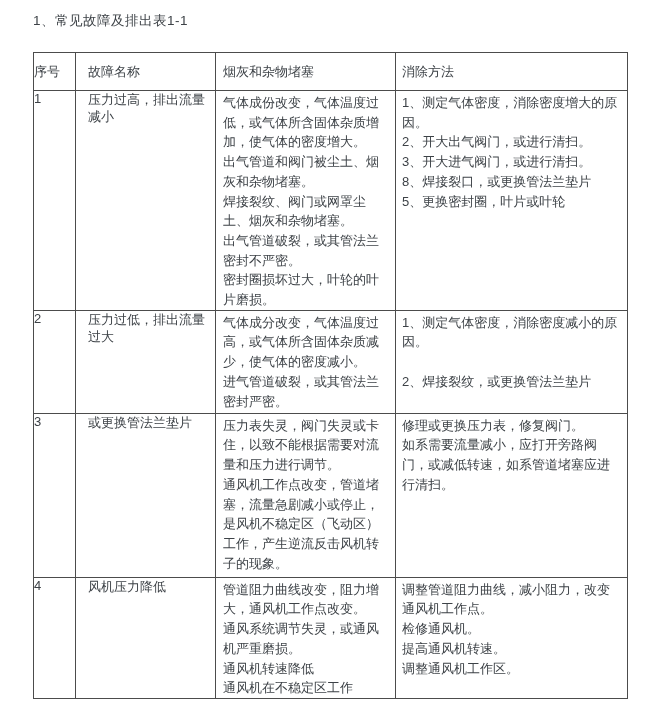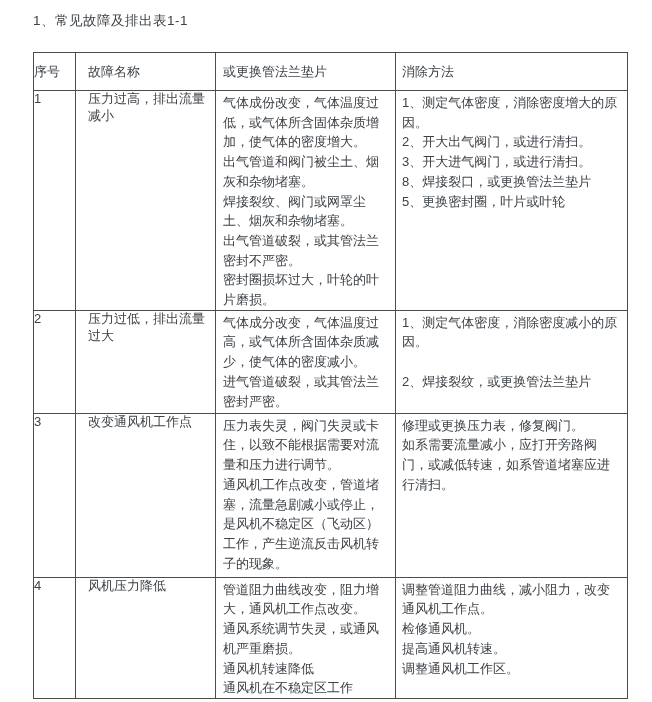--- a/index.html
+++ b/index.html
@@ -49,21 +49,21 @@
     font-size: 13px;
     font-weight: normal;
     color: var(--text-color);
     vertical-align: top;
     text-align: left;
     overflow: hidden;
   }
   tr.hdr-row { height: 38px; }
   tr.hdr-row th { vertical-align: middle; margin-top: 22px; }
   th.h-num { text-align: center; }
-  th.h-name, td.cell-name { padding-left: 12px; padding-right: 9px; font-family: Liberation Mono, monospace; }
+  th.h-name, td.cell-name { padding-left: 12px; padding-right: 9px; }
   th.h-cause { padding-left: 7px; }
   th.h-sol { padding-left: 6px; }
 
   td.cell-num {
     text-align: center;
     vertical-align: middle;
   }
   td.cell-name {
     vertical-align: middle;
     text-align: justify;
@@ -97,21 +97,21 @@
     <colgroup>
       <col class="c-num">
         <col class="c-name">
         <col class="c-cause">
         <col class="c-sol">
     </colgroup>
     <thead>
       <tr class="hdr-row">
         <th class="h-num">序号</th>
         <th class="h-name">故障名称</th>
-        <th class="h-cause">或更换管法兰垫片</th>
+        <th class="h-cause">烟灰和杂物堵塞</th>
         <th class="h-sol">消除方法</th>
       </tr>
     </thead>
     <tbody>
       <tr class="row-1">
         <td class="cell-num">1</td>
         <td class="cell-name">压力过高，排出流量减小</td>
         <td class="cell-cause">气体成份改变，气体温度过低，或气体所含固体杂质增加，使气体的密度增大。
 出气管道和阀门被尘土、烟灰和杂物堵塞。
 焊接裂纹、阀门或网罩尘土、烟灰和杂物堵塞。
@@ -127,21 +127,21 @@
         <td class="cell-num">2</td>
         <td class="cell-name">压力过低，排出流量过大</td>
         <td class="cell-cause">气体成分改变，气体温度过高，或气体所含固体杂质减少，使气体的密度减小。
 进气管道破裂，或其管法兰密封严密。</td>
         <td class="cell-sol">1、测定气体密度，消除密度减小的原因。
 
 2、焊接裂纹，或更换管法兰垫片</td>
       </tr>
       <tr class="row-3">
         <td class="cell-num">3</td>
-        <td class="cell-name">改变通风机工作点</td>
+        <td class="cell-name">或更换管法兰垫片</td>
         <td class="cell-cause">压力表失灵，阀门失灵或卡住，以致不能根据需要对流量和压力进行调节。
 通风机工作点改变，管道堵塞，流量急剧减小或停止，是风机不稳定区（飞动区）工作，产生逆流反击风机转子的现象。</td>
         <td class="cell-sol">修理或更换压力表，修复阀门。
 如系需要流量减小，应打开旁路阀门，或减低转速，如系管道堵塞应进行清扫。</td>
       </tr>
       <tr class="row-4">
         <td class="cell-num">4</td>
         <td class="cell-name">风机压力降低</td>
         <td class="cell-cause">管道阻力曲线改变，阻力增大，通风机工作点改变。
 通风系统调节失灵，或通风机严重磨损。

